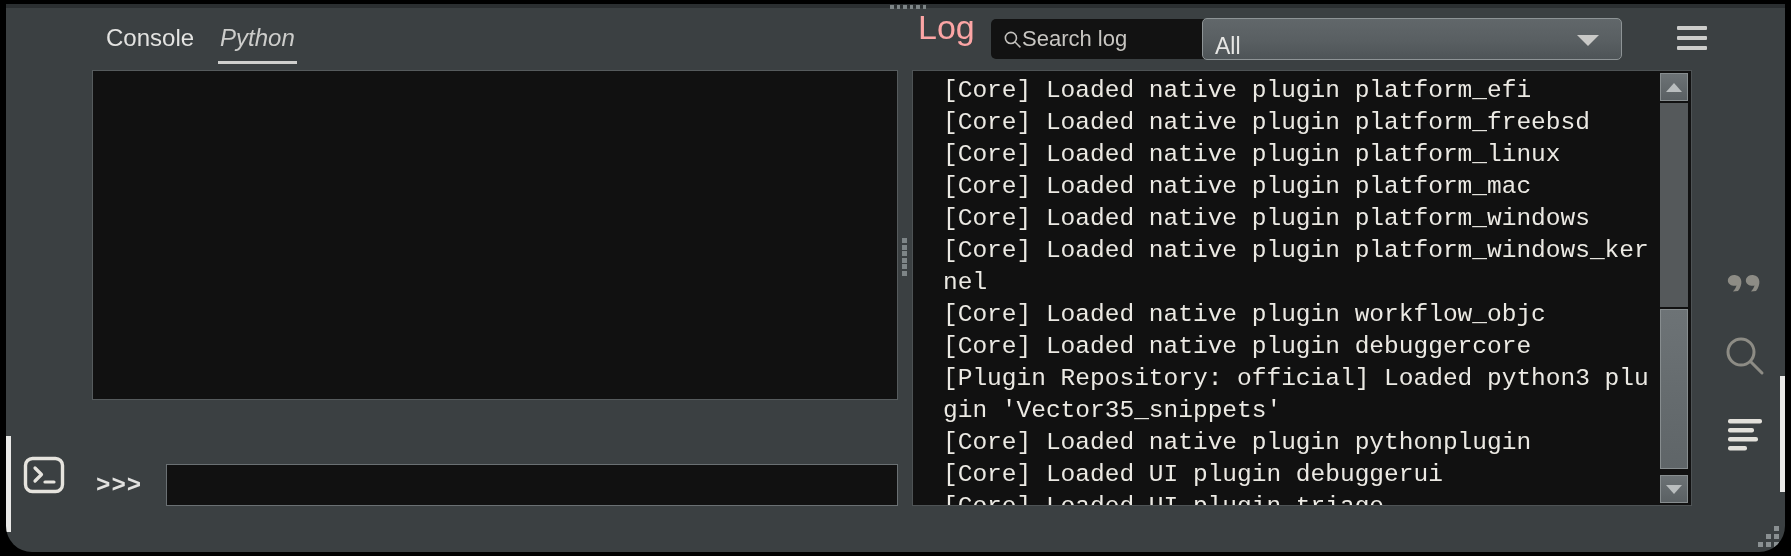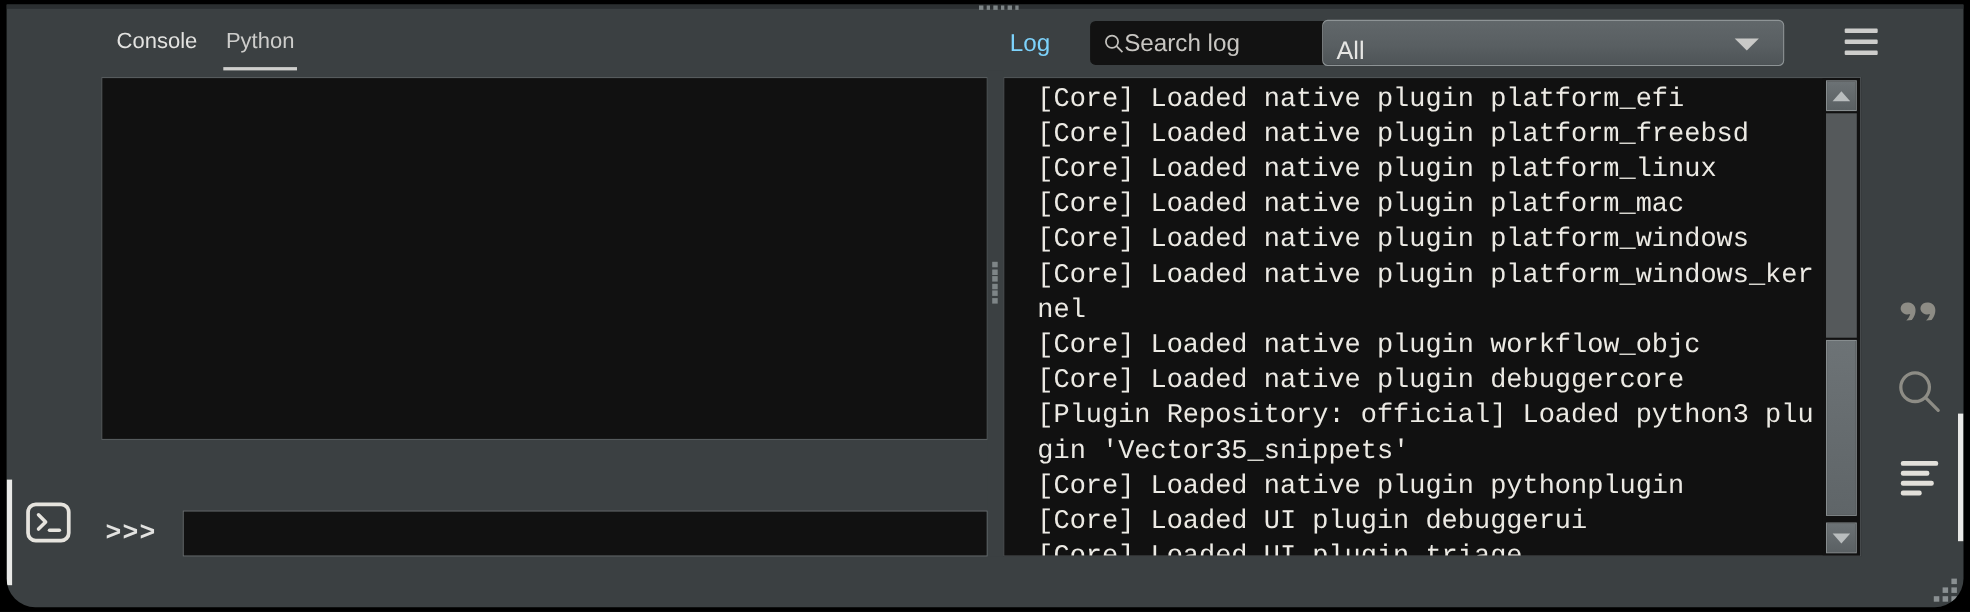--- a/index.html
+++ b/index.html
@@ -69,40 +69,41 @@
   .tabs {
     position: absolute;
     left: 98px;
     top: 12px;
     display: flex;
     align-items: flex-end;
     gap: 22px;
     height: 44px;
   }
   .tab {
-    font-size: 20px;
+    font-size: 24px;
     color: #d8d8d6;
     padding: 0 2px 8px 2px;
     line-height: 30px;
     cursor: pointer;
     white-space: nowrap;
     border-bottom: 3px solid transparent;
   }
   .tab.inactive { color: #e3e3e1; }
   .tab.active {
     color: #cdcdcb;
     border-bottom: 3px solid #cfcfcd;
+    font-style: italic;
   }
 
   .log-label {
     position: absolute;
     left: 912px;
-    top: 16px;
-    font-size: 22px;
-    color: #7dd3fc;
+    top: 4px;
+    font-size: 34px;
+    color: #fca5a5;
     line-height: 30px;
   }
 
   
   .search-box {
     position: absolute;
     left: 985px;
     top: 11px;
     width: 260px;
     height: 40px;

